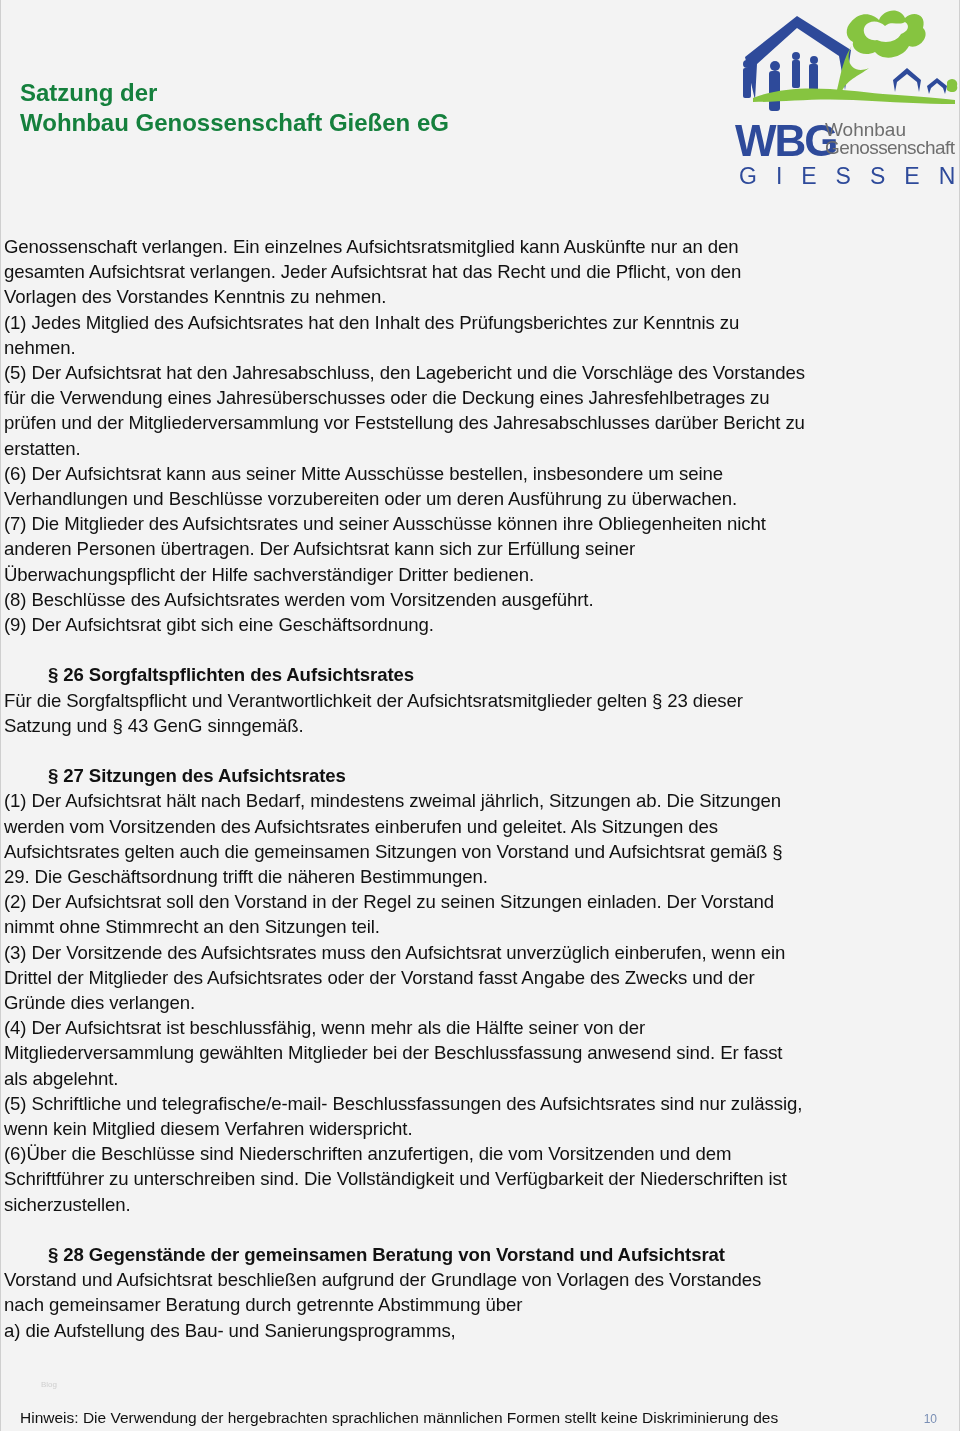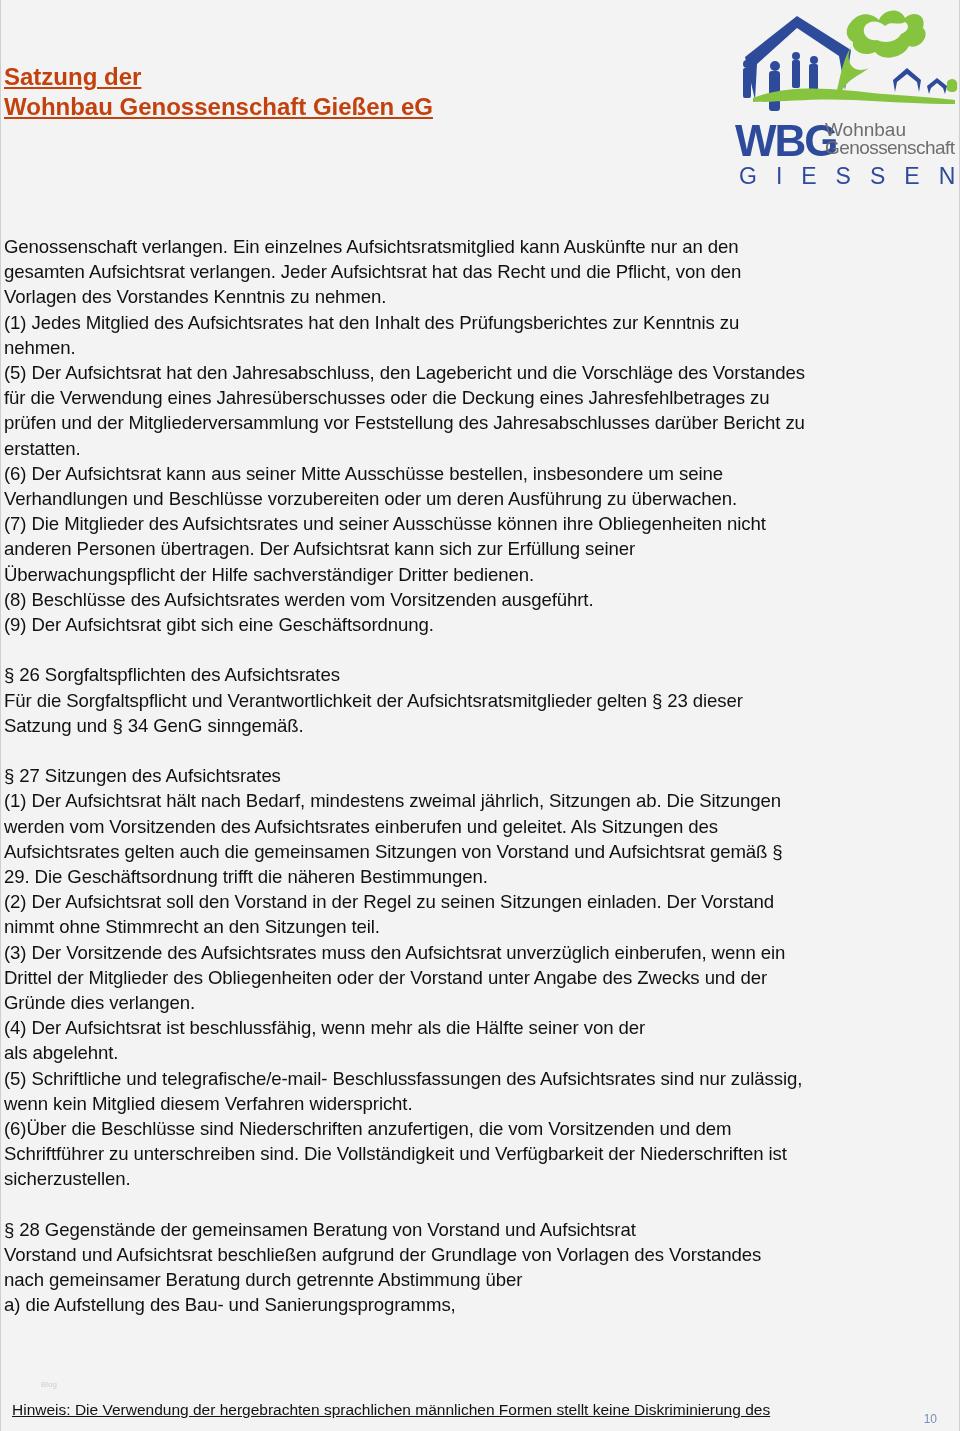--- a/index.html
+++ b/index.html
@@ -19,23 +19,22 @@
       box-sizing: border-box;
     }
     .header-title {
       position: absolute;
       left: 3px;
       top: 62px;
       font-family: "Liberation Sans", sans-serif;
       font-weight: bold;
       font-size: 24px;
       line-height: 30px;
-      color: #c2410c;
-      margin: 0;
-      text-decoration: underline;
+      color: #15803d;
+      margin: 16px;
     }
     .header-title span { display: block; }
     .logo {
       position: absolute;
       left: 732px;
       top: 2px;
       width: 226px;
       height: 186px;
     }
     .logo svg { display: block; }
@@ -50,39 +49,40 @@
       letter-spacing: -0.1px;
     }
     .body-text p {
       margin: 0;
       white-space: nowrap;
     }
     .body-text .gap {
       height: 25.2px;
     }
     .body-text .section-heading {
-      font-weight: normal;
+      font-weight: bold;
+      margin-left: 44px;
     }
     .faint-mark {
       position: absolute;
       left: 40px;
       top: 1380px;
       font-size: 8px;
       color: #cfcfcf;
     }
     .footer {
       position: absolute;
       left: 3px;
       top: 1392px;
       width: 950px;
       font-size: 15.5px;
       line-height: 20px;
       color: #111;
     }
-    .footer p { margin: 8px; white-space: nowrap; text-decoration: underline; }
+    .footer p { margin: 16px; white-space: nowrap; }
     .page-number {
       position: absolute;
       right: 22px;
       top: 1412px;
       font-size: 12px;
       color: #7a8fb5;
     }
   </style>
 </head>
 <body>
@@ -139,33 +139,34 @@
     <p>(6) Der Aufsichtsrat kann aus seiner Mitte Ausschüsse bestellen, insbesondere um seine</p>
     <p>Verhandlungen und Beschlüsse vorzubereiten oder um deren Ausführung zu überwachen.</p>
     <p>(7) Die Mitglieder des Aufsichtsrates und seiner Ausschüsse können ihre Obliegenheiten nicht</p>
     <p>anderen Personen übertragen. Der Aufsichtsrat kann sich zur Erfüllung seiner</p>
     <p>Überwachungspflicht der Hilfe sachverständiger Dritter bedienen.</p>
     <p>(8) Beschlüsse des Aufsichtsrates werden vom Vorsitzenden ausgeführt.</p>
     <p>(9) Der Aufsichtsrat gibt sich eine Geschäftsordnung.</p>
     <p class="gap"></p>
     <p class="section-heading">§ 26 Sorgfaltspflichten des Aufsichtsrates</p>
     <p>Für die Sorgfaltspflicht und Verantwortlichkeit der Aufsichtsratsmitglieder gelten § 23 dieser</p>
-    <p>Satzung und § 34 GenG sinngemäß.</p>
+    <p>Satzung und § 43 GenG sinngemäß.</p>
     <p class="gap"></p>
     <p class="section-heading">§ 27 Sitzungen des Aufsichtsrates</p>
     <p>(1) Der Aufsichtsrat hält nach Bedarf, mindestens zweimal jährlich, Sitzungen ab. Die Sitzungen</p>
     <p>werden vom Vorsitzenden des Aufsichtsrates einberufen und geleitet. Als Sitzungen des</p>
     <p>Aufsichtsrates gelten auch die gemeinsamen Sitzungen von Vorstand und Aufsichtsrat gemäß §</p>
     <p>29. Die Geschäftsordnung trifft die näheren Bestimmungen.</p>
     <p>(2) Der Aufsichtsrat soll den Vorstand in der Regel zu seinen Sitzungen einladen. Der Vorstand</p>
     <p>nimmt ohne Stimmrecht an den Sitzungen teil.</p>
     <p>(3) Der Vorsitzende des Aufsichtsrates muss den Aufsichtsrat unverzüglich einberufen, wenn ein</p>
-    <p>Drittel der Mitglieder des Obliegenheiten oder der Vorstand unter Angabe des Zwecks und der</p>
+    <p>Drittel der Mitglieder des Aufsichtsrates oder der Vorstand fasst Angabe des Zwecks und der</p>
     <p>Gründe dies verlangen.</p>
     <p>(4) Der Aufsichtsrat ist beschlussfähig, wenn mehr als die Hälfte seiner von der</p>
+    <p>Mitgliederversammlung gewählten Mitglieder bei der Beschlussfassung anwesend sind. Er fasst</p>
     <p>als abgelehnt.</p>
     <p>(5) Schriftliche und telegrafische/e-mail- Beschlussfassungen des Aufsichtsrates sind nur zulässig,</p>
     <p>wenn kein Mitglied diesem Verfahren widerspricht.</p>
     <p>(6)Über die Beschlüsse sind Niederschriften anzufertigen, die vom Vorsitzenden und dem</p>
     <p>Schriftführer zu unterschreiben sind. Die Vollständigkeit und Verfügbarkeit der Niederschriften ist</p>
     <p>sicherzustellen.</p>
     <p class="gap"></p>
     <p class="section-heading">§ 28  Gegenstände der gemeinsamen Beratung von Vorstand und Aufsichtsrat</p>
     <p>Vorstand und Aufsichtsrat beschließen aufgrund der Grundlage von Vorlagen des Vorstandes</p>
     <p>nach gemeinsamer Beratung durch getrennte Abstimmung über</p>

